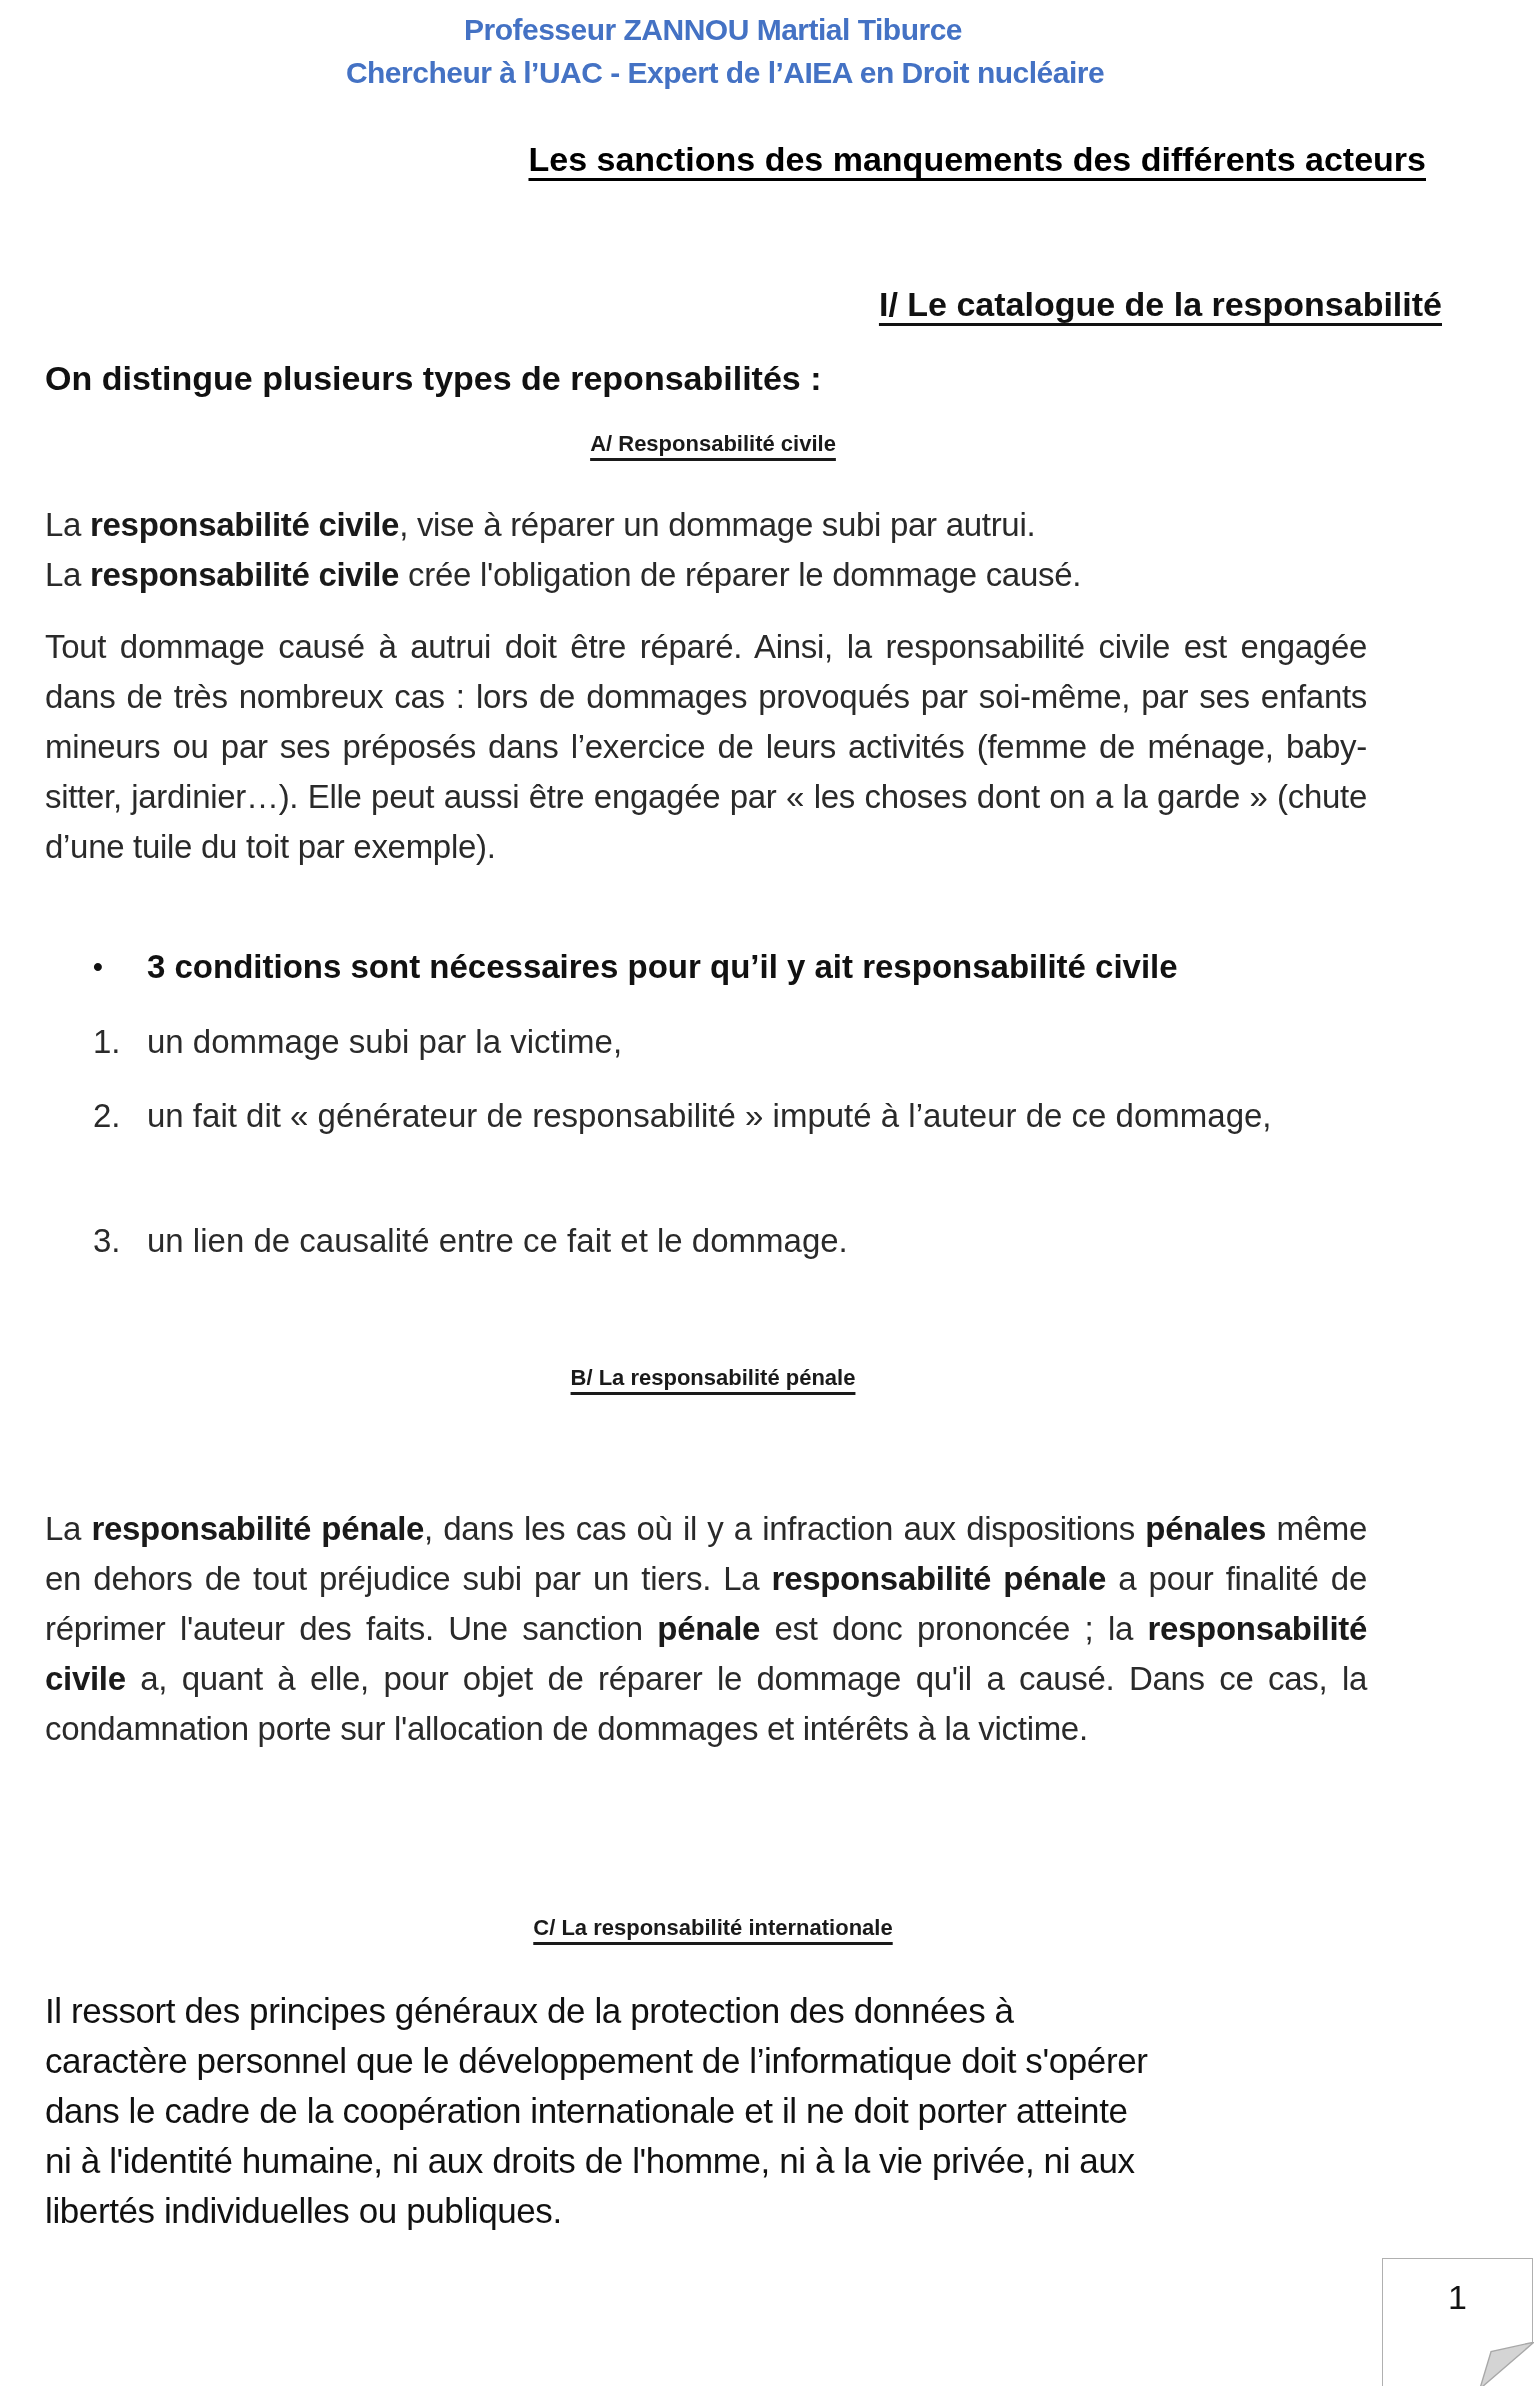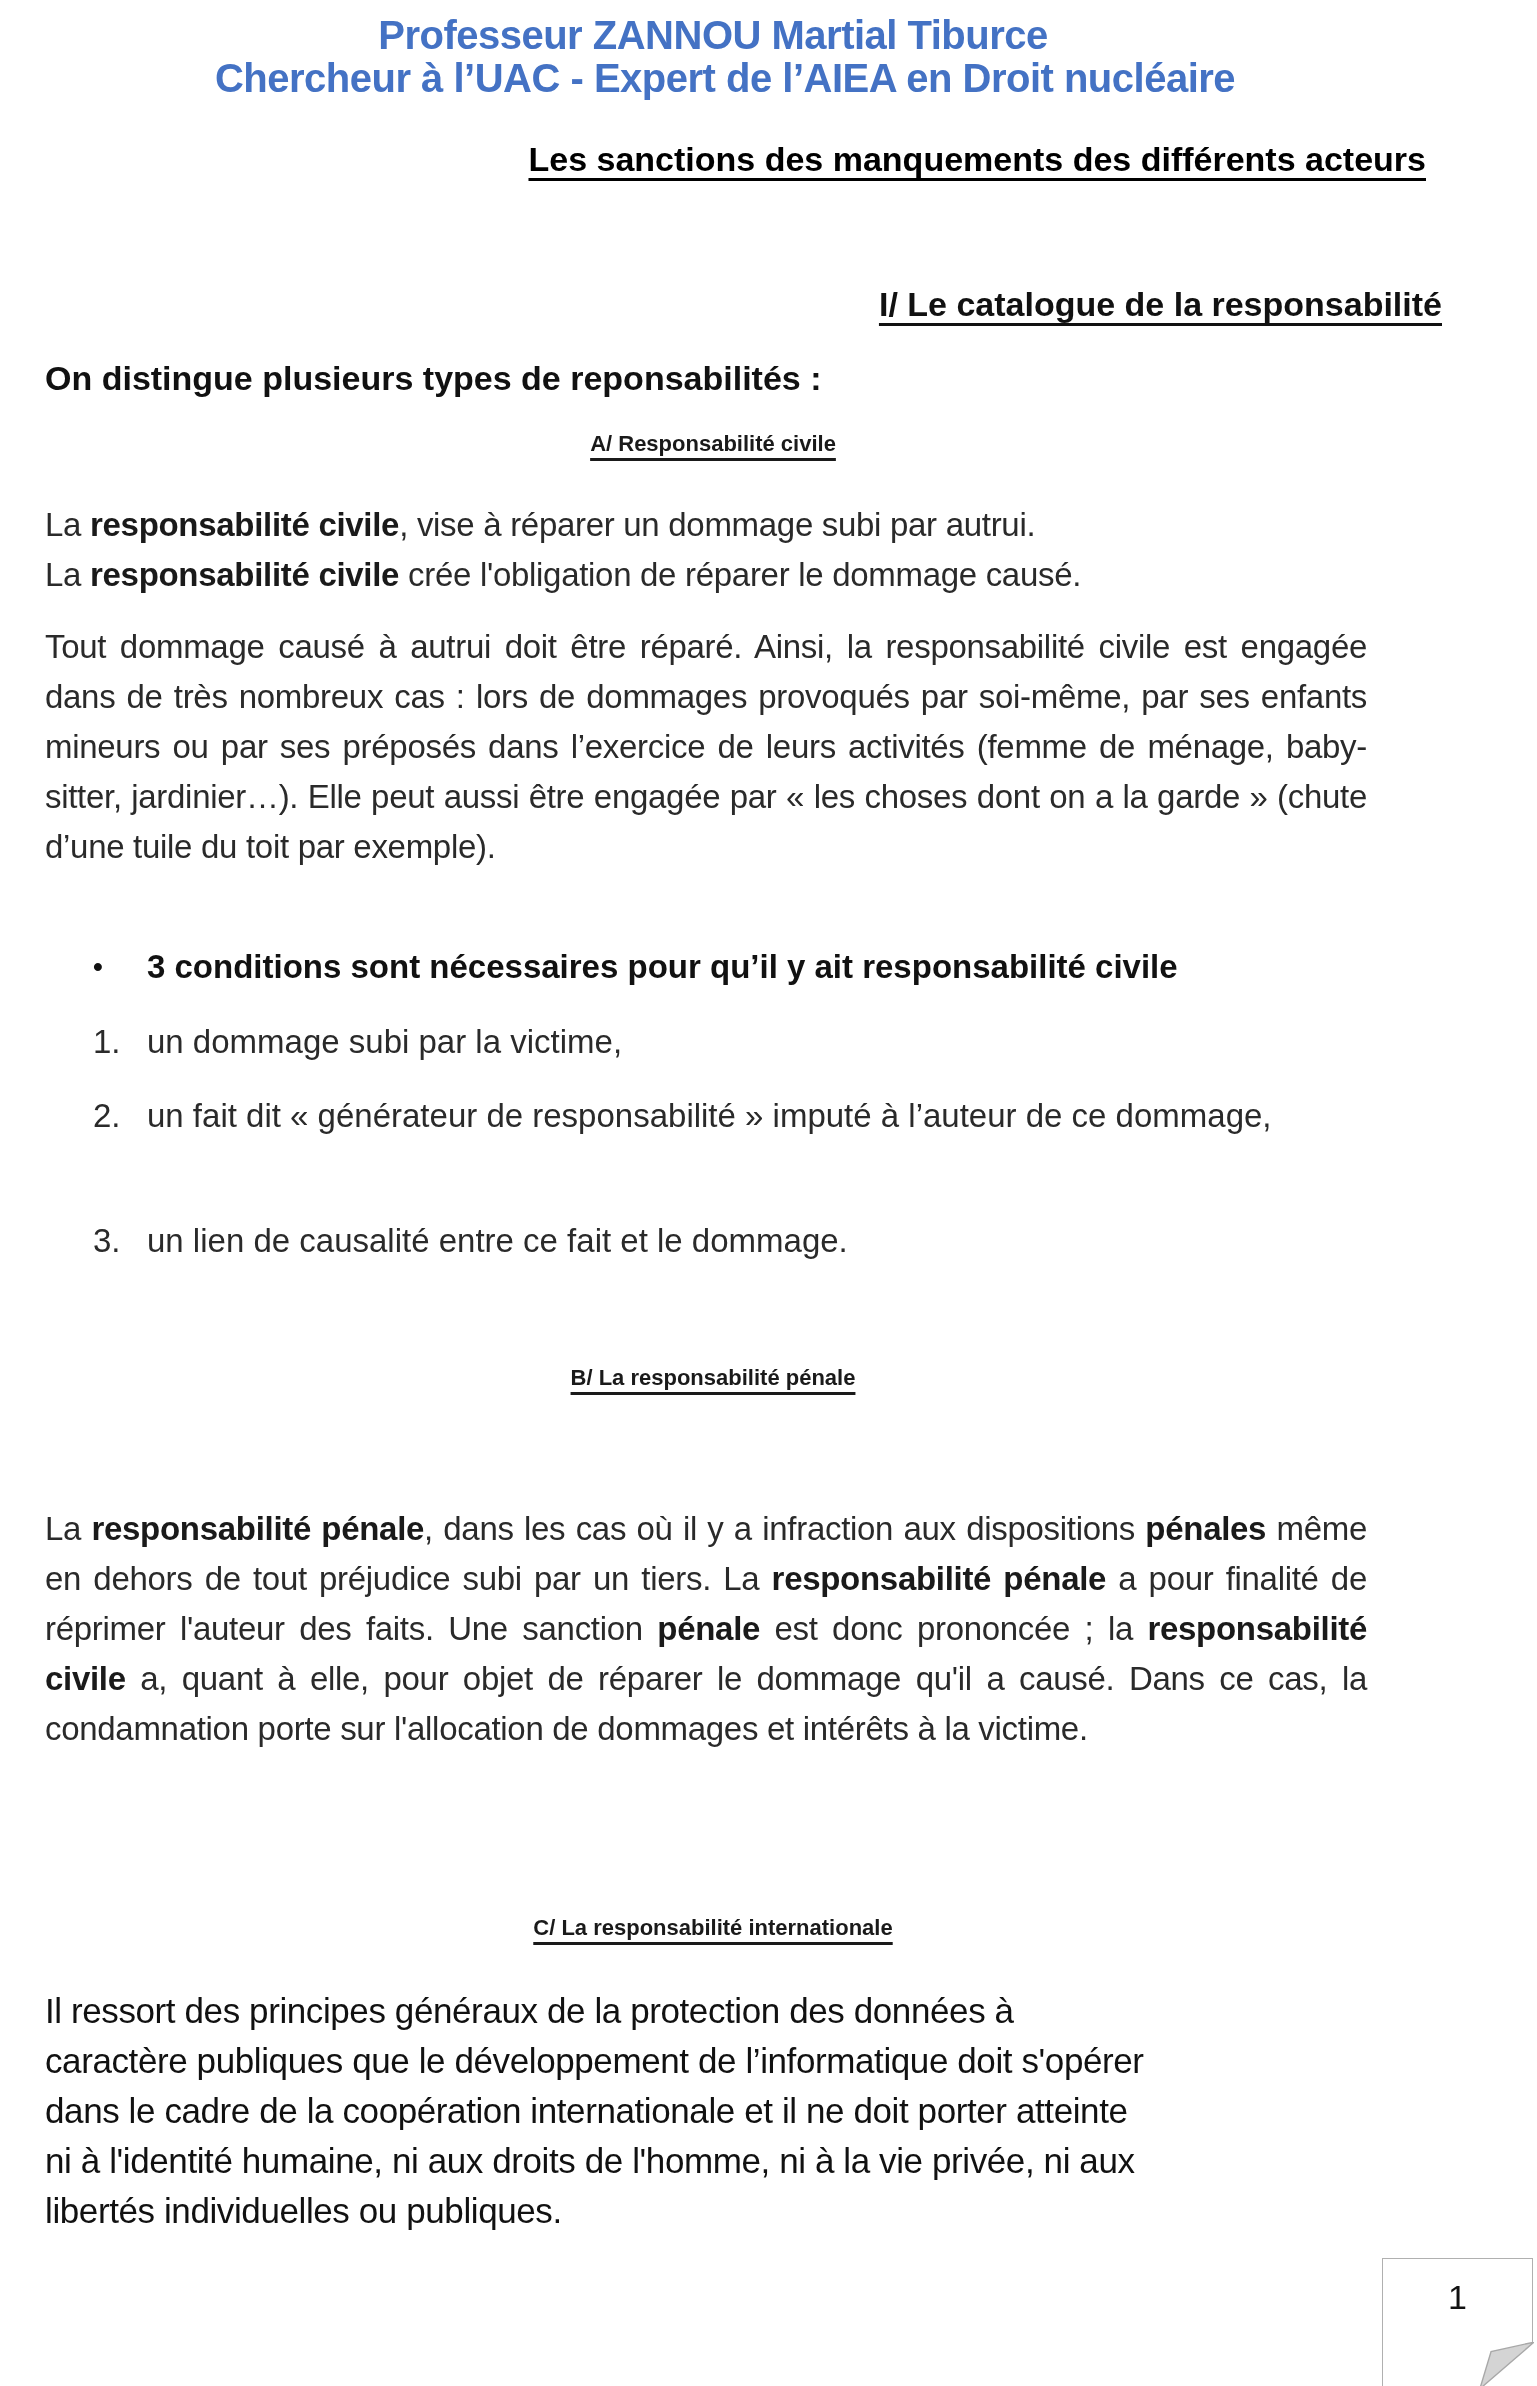--- a/index.html
+++ b/index.html
@@ -22,21 +22,21 @@
     width: 1537px;
     height: 2387px;
   }
   .author-line {
     position: absolute;
     left: 0;
     width: 1426px;
     text-align: center;
     color: #4472c4;
     font-weight: bold;
-    font-size: 40px;
+    font-size: 30px;
     letter-spacing: -0.5px;
   }
   .author-1 { top: 13px; }
   .author-2 { top: 56px; padding-left: 12px; }
 
   .title {
     position: absolute;
     left: 0;
     width: 1426px;
     text-align: right;
@@ -203,21 +203,21 @@
   </div>
 
   <div class="para" style="top:1504px;"><span> La </span><b>responsabilité pénale</b><span>, dans les cas où il y a infraction aux dispositions </span><b>pénales</b><span> même en dehors de tout préjudice subi par un tiers. La </span><b>responsabilité pénale</b><span> a pour finalité de réprimer l'auteur des faits. Une sanction </span><b>pénale</b><span> est donc prononcée ; la </span><b>responsabilité civile</b><span> a, quant à elle, pour objet de réparer le dommage qu'il a causé. Dans ce cas, la condamnation porte sur l'allocation de dommages et intérêts à la victime.</span></div>
 
   <div class="sub-heading" style="top:1915px;">
     <span>C/ La responsabilité internationale</span>
   </div>
 
   <div class="para-intl" style="top:1986px;">
     <div>Il ressort des principes généraux de la protection des données à</div>
-    <div>caractère publiques que le développement de l’informatique doit s'opérer</div>
+    <div>caractère personnel que le développement de l’informatique doit s'opérer</div>
     <div>dans le cadre de la coopération internationale et il ne doit porter atteinte</div>
     <div>ni à l'identité humaine, ni aux droits de l'homme, ni à la vie privée, ni aux</div>
     <div>libertés individuelles ou publiques.</div>
   </div>
 
   <div class="page-number-box">
     <div class="page-number">1</div>
     <svg class="page-curl" viewBox="0 0 60 50">
       <polygon points="60,0 14,10 2,50 60,50" fill="#ffffff"></polygon>
       <polygon points="60,0 14,10 2,50" fill="#d4d4d4" stroke="#a8a8a8" stroke-width="1.5"></polygon>

